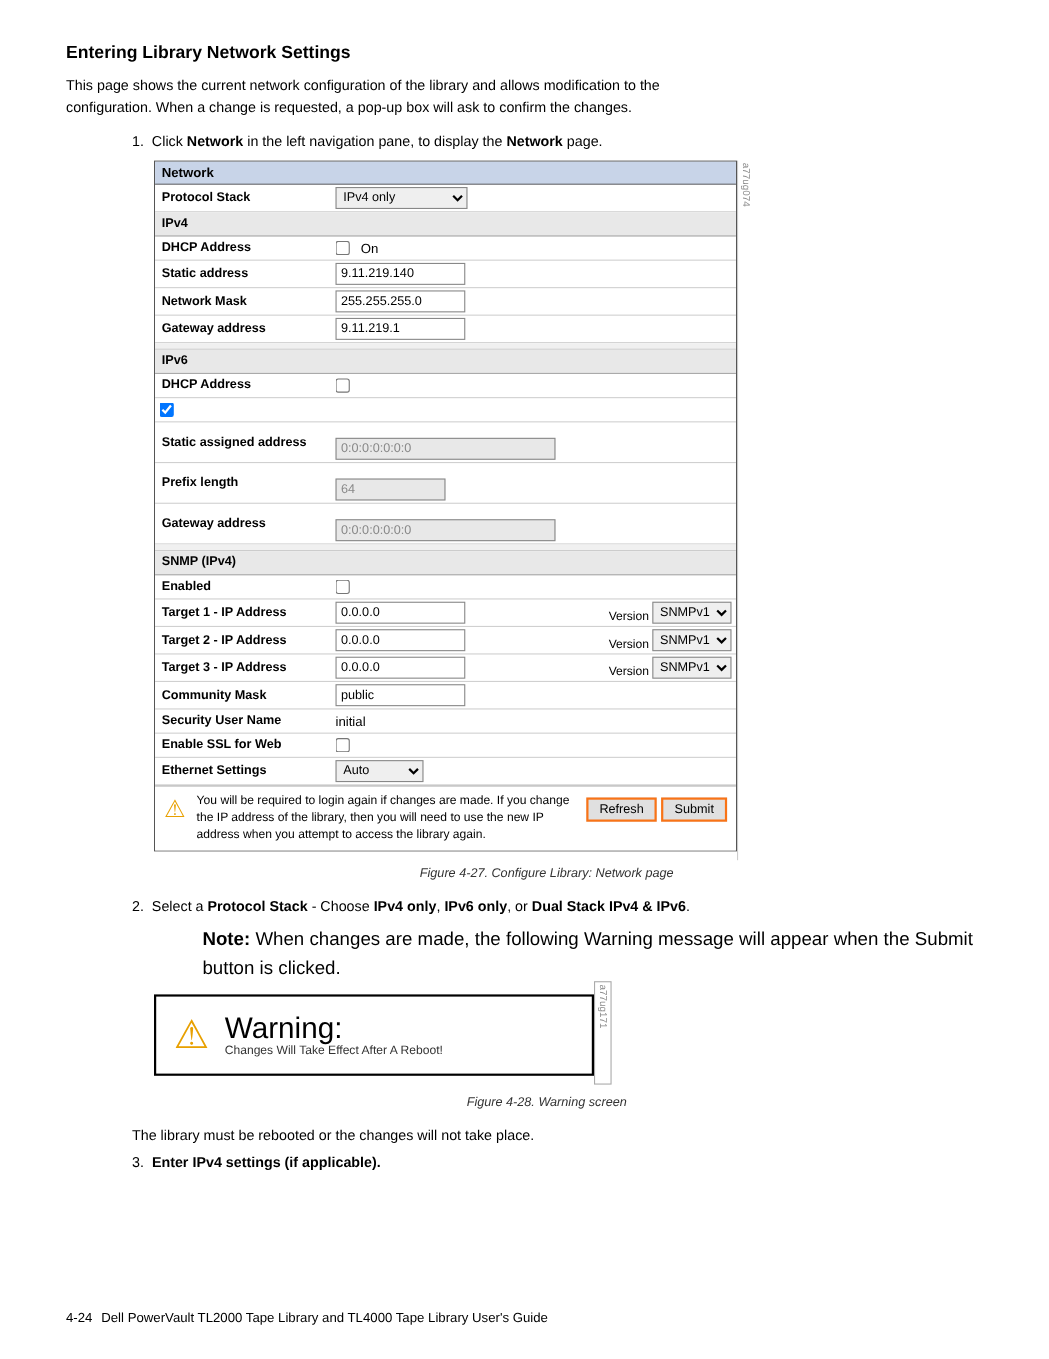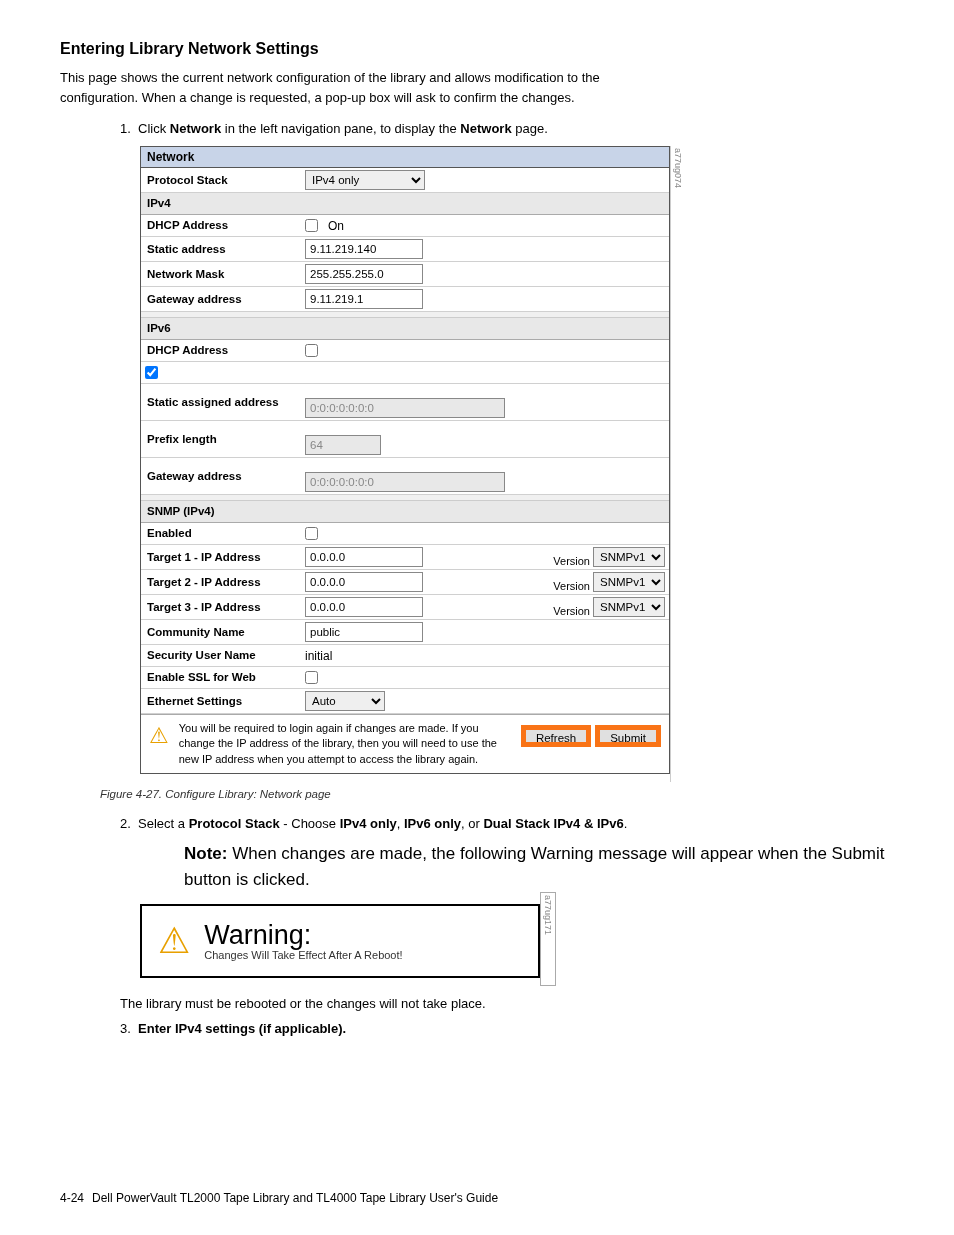--- a/index.html
+++ b/index.html
@@ -118,33 +118,34 @@
       flex: 1;
       line-height: 1.4;
     }
     .footer-buttons {
       display: flex;
       gap: 4px;
       align-items: flex-start;
       margin-top: 4px;
     }
     .btn {
-      border: 5px solid #f97316;
+      border: 2px solid #f97316;
       background: #e0e0e0;
       font-size: 11.5px;
       padding: 2px 10px;
       cursor: pointer;
       height: 22px;
     }
     .figure-caption {
       font-size: 11.5px;
       color: #333;
       margin-left: 40px;
       margin-bottom: 16px;
       font-style: italic;
+      text-align: center;
     }
 
     
     .warning-box {
       border: 2px solid #000;
       width: 400px;
       margin-left: 40px;
       margin-top: 12px;
       margin-bottom: 8px;
       display: flex;
@@ -299,21 +300,21 @@
         <div class="panel-row">
           <div class="row-label">Static assigned address</div>
           <div class="row-value">
             <input type="text" class="panel-input wide disabled" style="background: rgb(232, 232, 232); color: rgb(136, 136, 136);" value="0:0:0:0:0:0:0">
           </div>
         </div>
 
         <div class="panel-row">
           <div class="row-label">Prefix length</div>
           <div class="row-value">
-            <input type="text" class="panel-input disabled" style="width: 76px; background: rgb(232, 232, 232); color: rgb(136, 136, 136);" value="64">
+            <input type="text" class="panel-input disabled" style="width: 100px; background: rgb(232, 232, 232); color: rgb(136, 136, 136);" value="64">
           </div>
         </div>
 
         <div class="panel-row">
           <div class="row-label">Gateway address</div>
           <div class="row-value">
             <input type="text" class="panel-input wide disabled" style="background: rgb(232, 232, 232); color: rgb(136, 136, 136);" value="0:0:0:0:0:0:0">
           </div>
         </div>
 
@@ -370,21 +371,21 @@
               <select class="panel-select">
                 <option selected="">SNMPv1</option>
                 <option>SNMPv2</option>
                 <option>SNMPv3</option>
               </select>
             </div>
           </div>
         </div>
 
         <div class="panel-row">
-          <div class="row-label">Community Name</div>
+          <div class="row-label">Community Mask</div>
           <div class="row-value">
             <input type="text" class="panel-input" value="public" style="">
           </div>
         </div>
 
         <div class="panel-row">
           <div class="row-label">Security User Name</div>
           <div class="row-value">
             <span>initial</span>
           </div>
@@ -435,20 +436,21 @@
     <div class="warning-box">
       <span class="warning-triangle">⚠</span>
       <div class="warning-content">
         <div class="warning-title">Warning:</div>
         <div class="warning-sub">Changes Will Take Effect After A Reboot!</div>
       </div>
     </div>
     <div class="side-label" style="border:1px solid #aaa;">a77ug171</div>
   </div>
 
+  <p class="figure-caption">Figure 4-28. Warning screen</p>
 
   <p style="margin-left: 60px; margin-bottom: 10px; font-size: 13px;">The library must be rebooted or the changes will not take place.</p>
 
   <div class="numbered-step">
     <span>3.&nbsp;&nbsp;<strong>Enter IPv4 settings (if applicable).</strong></span>
   </div>
 
 </div>
 
 <div style="position:fixed;bottom:30px;left:60px;font-size:12px;display:flex;gap:8px;">

